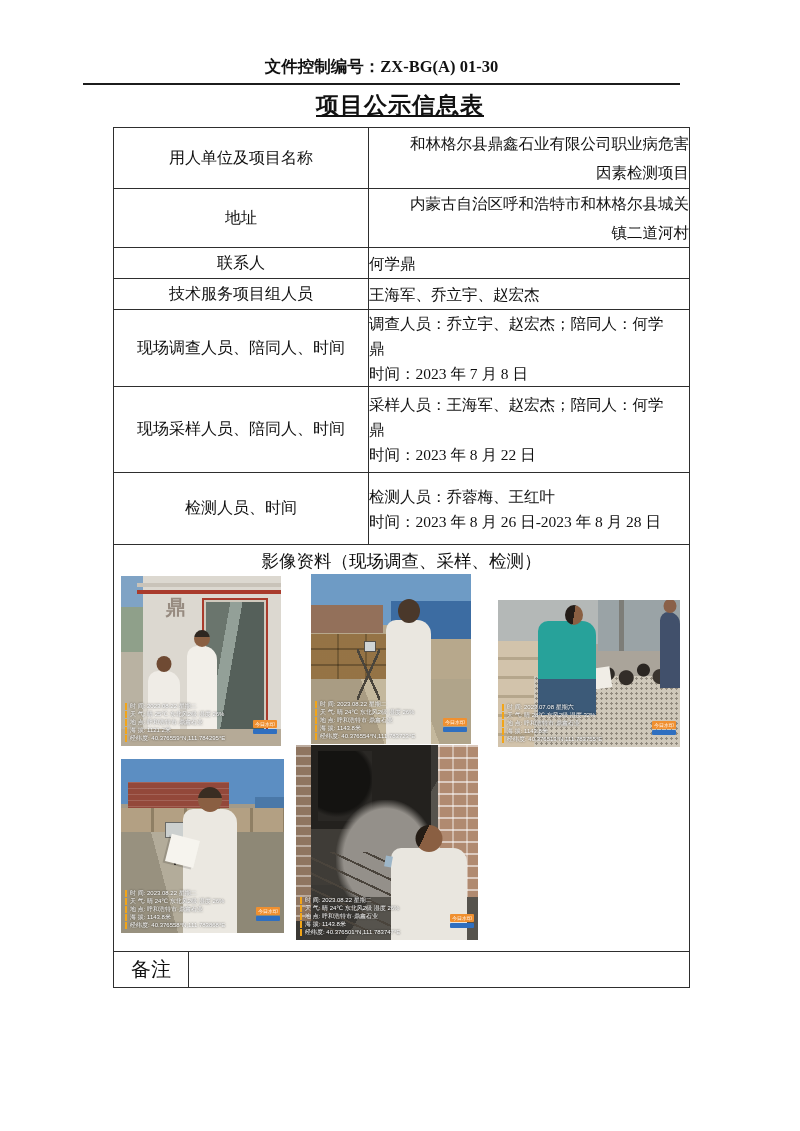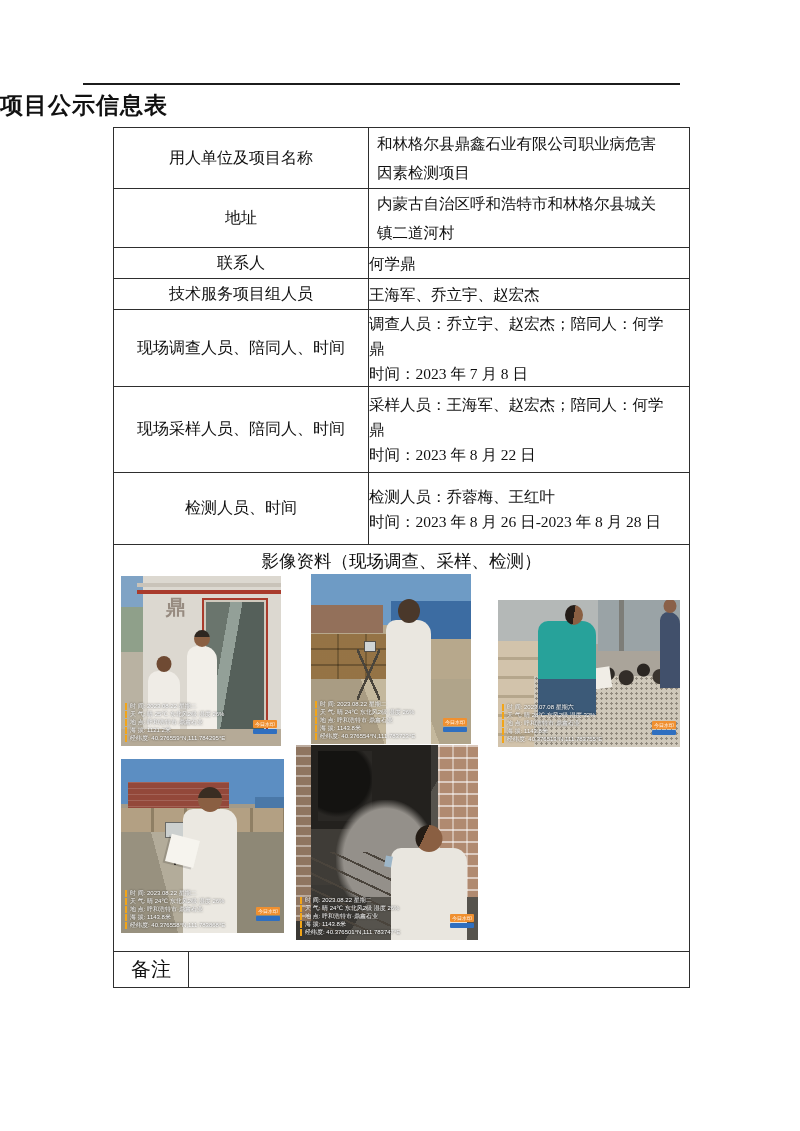--- a/index.html
+++ b/index.html
@@ -9,34 +9,34 @@
     overflow:hidden;
   }
   
   .page-header{
     position:absolute;left:83px;top:48px;width:597px;height:30px;
     display:flex;justify-content:center;align-items:flex-end;gap:28px;
     border-bottom:2px solid #1c1c1c;padding-bottom:5px;
     font-weight:bold;font-size:16.5px;white-space:nowrap;
   }
   .page-title{
-    position:absolute;left:0;top:90px;width:800px;text-align:left;
-    font-size:23px;font-weight:bold;letter-spacing:1px;
+    position:absolute;left:0;top:90px;width:800px;text-align:center;
+    font-size:23px;font-weight:bold;letter-spacing:1px;text-decoration:underline;
   }
   
   .doc-table{
     position:absolute;left:113px;top:127px;width:576px;
     border-collapse:collapse;table-layout:fixed;
   }
   .doc-table td{border:1px solid #2e2e2e;vertical-align:middle;padding:0;}
   .c1{width:75px}.c2{width:180px}.c3{width:321px}
   .label-cell{text-align:center;font-size:16px;}
   .value-cell{font-size:15.5px;}
   .value-cell div{white-space:nowrap;line-height:25px;}
-  .align-left div{text-align:left;padding-left:8px;line-height:29px;}
+  .align-left div{text-align:right;padding-left:8px;line-height:29px;}
   .align-center div{text-align:left;}
   #info-rows tr:nth-child(1) td{height:60px}
   #info-rows tr:nth-child(2) td{height:58px}
   #info-rows tr:nth-child(3) td{height:30px}
   #info-rows tr:nth-child(4) td{height:30px}
   #info-rows tr:nth-child(5) td{height:76px}
   #info-rows tr:nth-child(6) td{height:85px}
   #info-rows tr:nth-child(7) td{height:71px}
   .media-cell{height:406px;vertical-align:top;}
   .media-box{position:relative;width:100%;height:406px;}
@@ -161,20 +161,21 @@
   }
   .wm-badge{position:absolute;right:4px;bottom:12px;text-align:center;
     font-family:"Liberation Sans","DejaVu Sans",sans-serif;}
   .wm-badge-top{background:#f09030;color:#fff;font-size:5px;line-height:6px;padding:1px 2px;border-radius:1px;}
   .wm-badge-bottom{background:#2f6fc0;height:5px;margin-top:1px;border-radius:1px;}
 </style>
 </head>
 <body>
 
 <div class="page-header">
+  <span>文件控制编号：ZX-BG(A) 01-30</span>
 </div>
 
 <div class="page-title">项目公示信息表</div>
 
 <table class="doc-table">
   <colgroup>
       <col class="c1">
       <col class="c2">
       <col class="c3">
     </colgroup>

